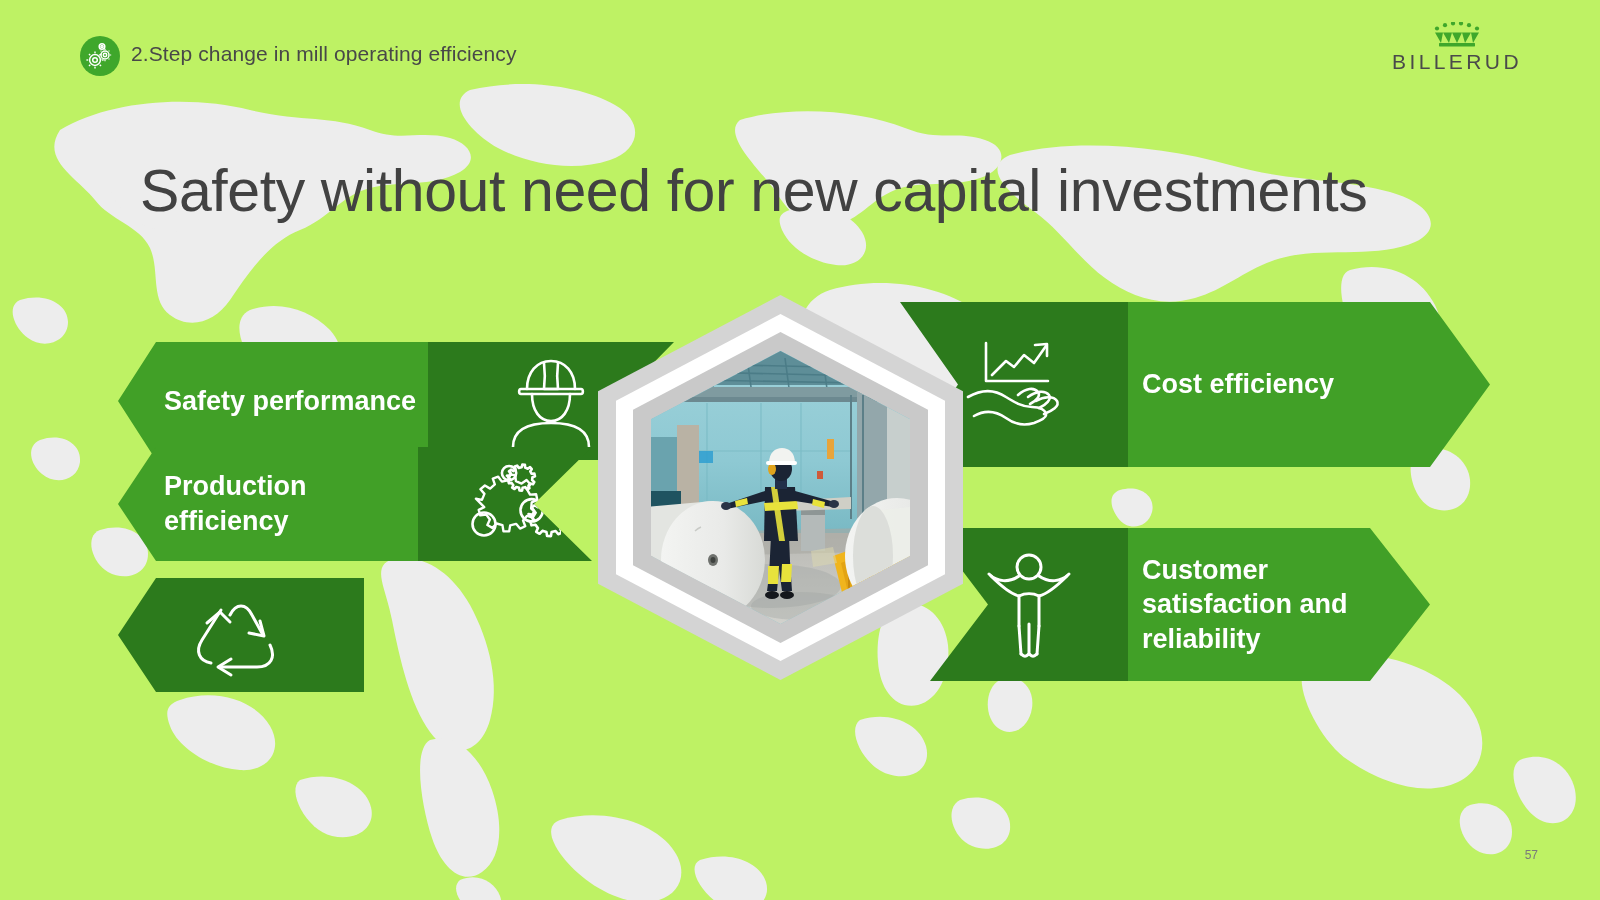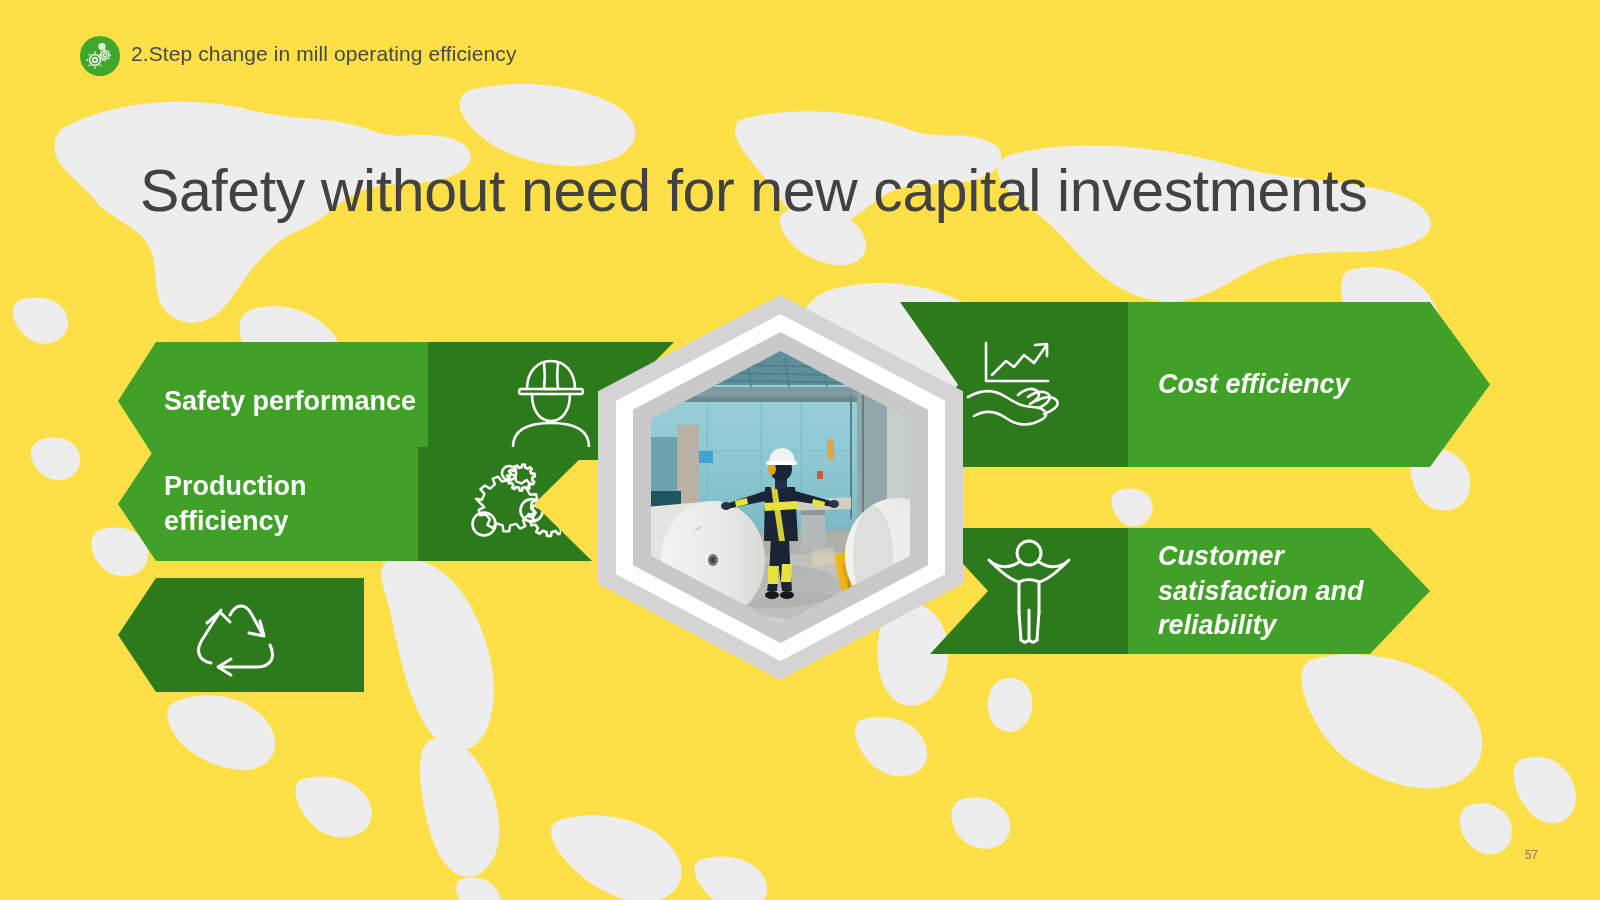--- a/index.html
+++ b/index.html
@@ -5,21 +5,21 @@
   html, body {
     margin: 0; padding: 0;
     width: 1600px; height: 900px;
     overflow: hidden;
     background: #ffffff;
     font-family: "Liberation Sans", sans-serif;
   }
   #slide {
     position: relative;
     width: 1600px; height: 900px;
-    background: #fde047;
+    background: #bef264;
     overflow: hidden;
   }
 
   
   #worldmap {
     position: absolute;
     left: 0; top: 60px;
     width: 1600px; height: 840px;
     opacity: 1;
     pointer-events: none;
@@ -107,21 +107,21 @@
   
   .chevron.left {
     clip-path: polygon(0 50%, 38px 0, 100% 0, 100% 0, calc(100% - 58px) 50%, 100% 100%, 38px 100%);
   }
   .chevron.left .chev-label { padding-left: 46px; }
 
   
   .chevron.right {
     clip-path: polygon(0 0, calc(100% - 60px) 0, 100% 50%, calc(100% - 60px) 100%, 0 100%, 58px 50%);
   }
-  .chevron.right .chev-label { padding-left: 30px; font-style: italic; }
+  .chevron.right .chev-label { padding-left: 14px; }
 
   
   #hex-wrap {
     position: absolute;
     left: 598px; top: 295px;
     width: 365px; height: 385px;
     z-index: 15;
   }
   .hex {
     position: absolute;
@@ -241,20 +241,35 @@
             <line x1="20.6" y1="23.4" x2="21.4" y2="22.6"></line>
           </g>
           <circle cx="22" cy="10.5" r="2.8"></circle>
           <circle cx="22" cy="10.5" r="1.1"></circle>
         </g>
       </svg>
     </div>
     <div id="header-title">2.Step change in mill operating efficiency</div>
   </div>
 
+  <div id="logo">
+    <svg id="logo-crown" width="52" height="26" viewBox="0 0 52 26" xmlns="http://www.w3.org/2000/svg">
+      <g fill="#3FA72B">
+        <circle cx="6" cy="6.5" r="2.1"></circle>
+        <circle cx="14" cy="3.2" r="2.1"></circle>
+        <circle cx="22" cy="1.4" r="2.1"></circle>
+        <circle cx="30" cy="1.4" r="2.1"></circle>
+        <circle cx="38" cy="3.2" r="2.1"></circle>
+        <circle cx="46" cy="6.5" r="2.1"></circle>
+        <path d="M4 10.5 L10 21 L12 10.5 L18 21 L21 10.5 L26 21 L31 10.5 L34 21 L40 10.5 L42 21 L48 10.5 Z"></path>
+        <rect x="8" y="21" width="36" height="3.4" rx="0.6"></rect>
+      </g>
+    </svg>
+    <div id="logo-text">BILLERUD</div>
+  </div>
 
   <div id="title">Safety without need for new capital investments</div>
 
   <div class="chevron left" style="left:118px; top:302px; width:556px; height:118px;margin-top:40px;">
     <div class="chev-label" style="width:310px;">
       <span>Safety performance</span>
     </div>
     <div class="chev-icon" style="width:246px;">
       <svg width="100" height="96" viewBox="0 0 100 96" xmlns="http://www.w3.org/2000/svg">
         <g fill="none" stroke="#ffffff" stroke-width="2.6" stroke-linecap="round" stroke-linejoin="round">
@@ -467,21 +482,21 @@
           <path d="M6 60 C20 52 32 52 44 60 C52 65 60 70 70 70 C78 70 84 73 84 78"></path>
           <path d="M12 79 C24 72 34 74 44 81 C52 87 62 89 72 86 C80 83 84 80 84 78"></path>
         </g>
       </svg>
     </div>
     <div class="chev-label" style="flex:1;">
       <span>Cost efficiency</span>
     </div>
   </div>
 
-  <div class="chevron right" style="left:930px; top:528px; width:500px; height:126px;">
+  <div class="chevron right" style="left:930px; top:528px; width:500px; height:153px;">
     <div class="chev-icon" style="width:198px;">
       <svg width="96" height="110" viewBox="0 0 96 110" xmlns="http://www.w3.org/2000/svg">
         <g fill="none" stroke="#ffffff" stroke-width="3" stroke-linecap="round" stroke-linejoin="round">
 
           <circle cx="48" cy="17" r="12"></circle>
 
           <path d="M38 26 C28 33 16 32 8 24"></path>
           <path d="M58 26 C68 33 80 32 88 24"></path>
 
           <path d="M10 26 C22 38 30 44 38 46"></path>

